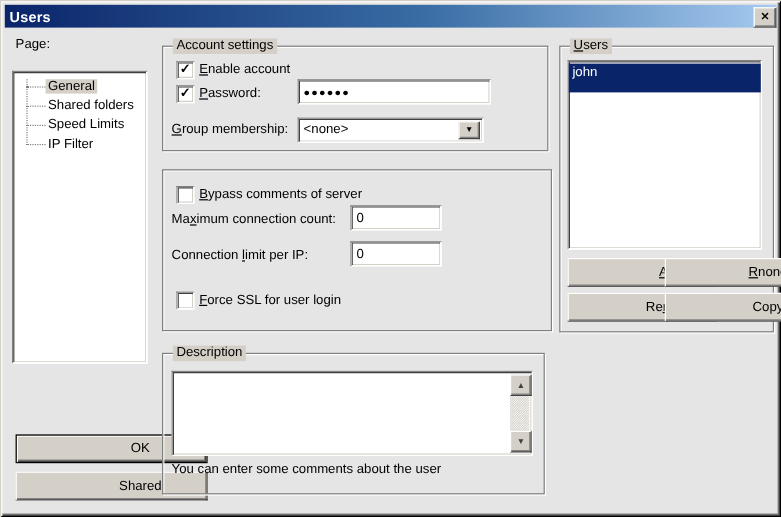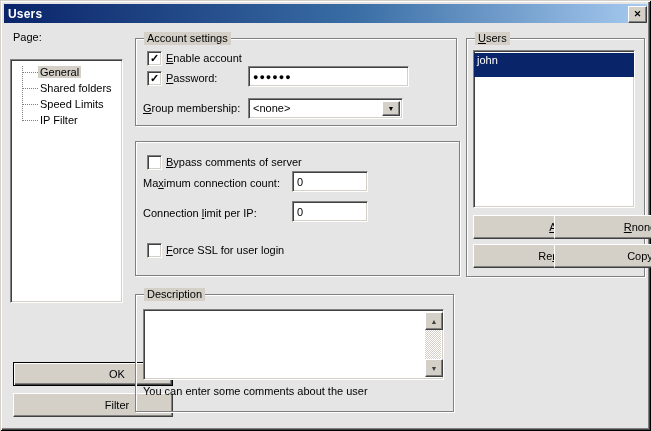--- a/index.html
+++ b/index.html
@@ -93,21 +93,21 @@
     <div class="tree-row">
       <span class="twig"></span>
       <span class="tree-label">IP Filter</span>
     </div>
   </div>
 
   <div class="abs btn btn-default" style="left:13px;top:362px;width:110px;height:22px;">
     <span>OK</span>
   </div>
   <div class="abs btn" style="left:13px;top:393px;width:110px;height:22px;">
-    <span>Filter</span>
+    <span>Shared</span>
   </div>
 
   <div class="abs group" style="left:135px;top:38px;width:320px;height:86px;">
     <span class="legend">Account settings</span>
   </div>
   <div class="abs cb" style="left:147px;top:51px;">
     <span class="mark">✓</span>
   </div>
   <div class="abs label" style="left:166px;top:52px;"><span></span><span class="u">E</span><span>nable account</span></div>
 

